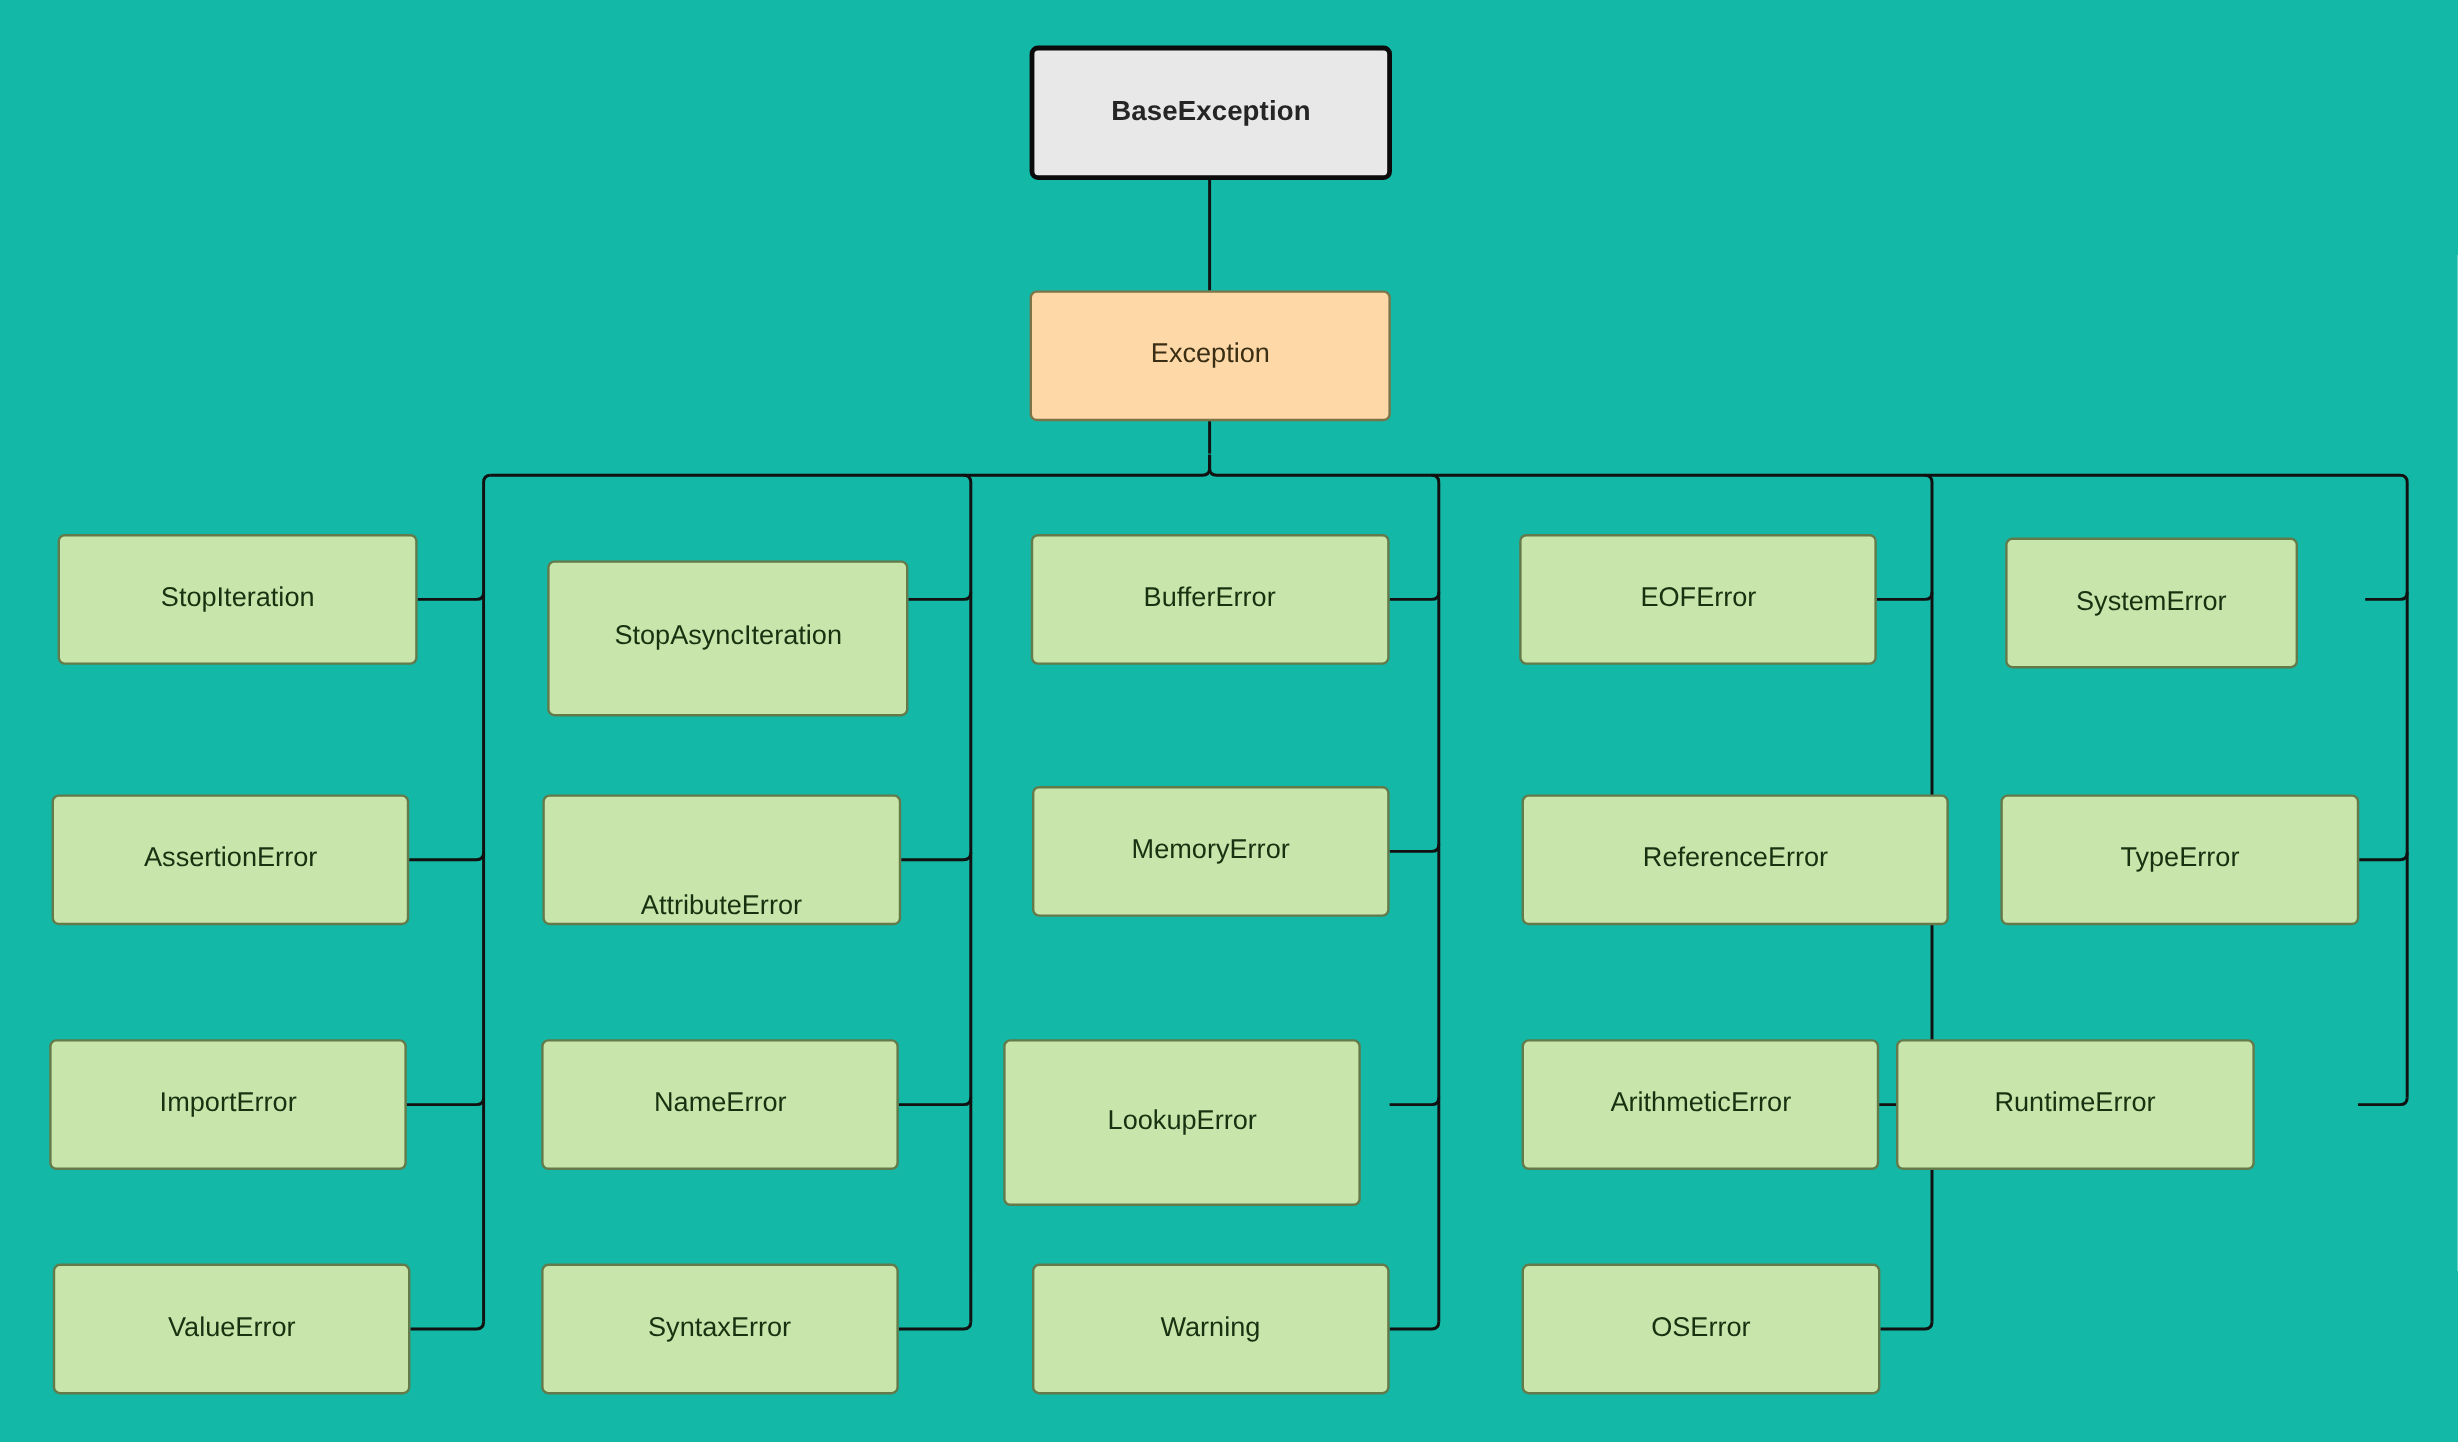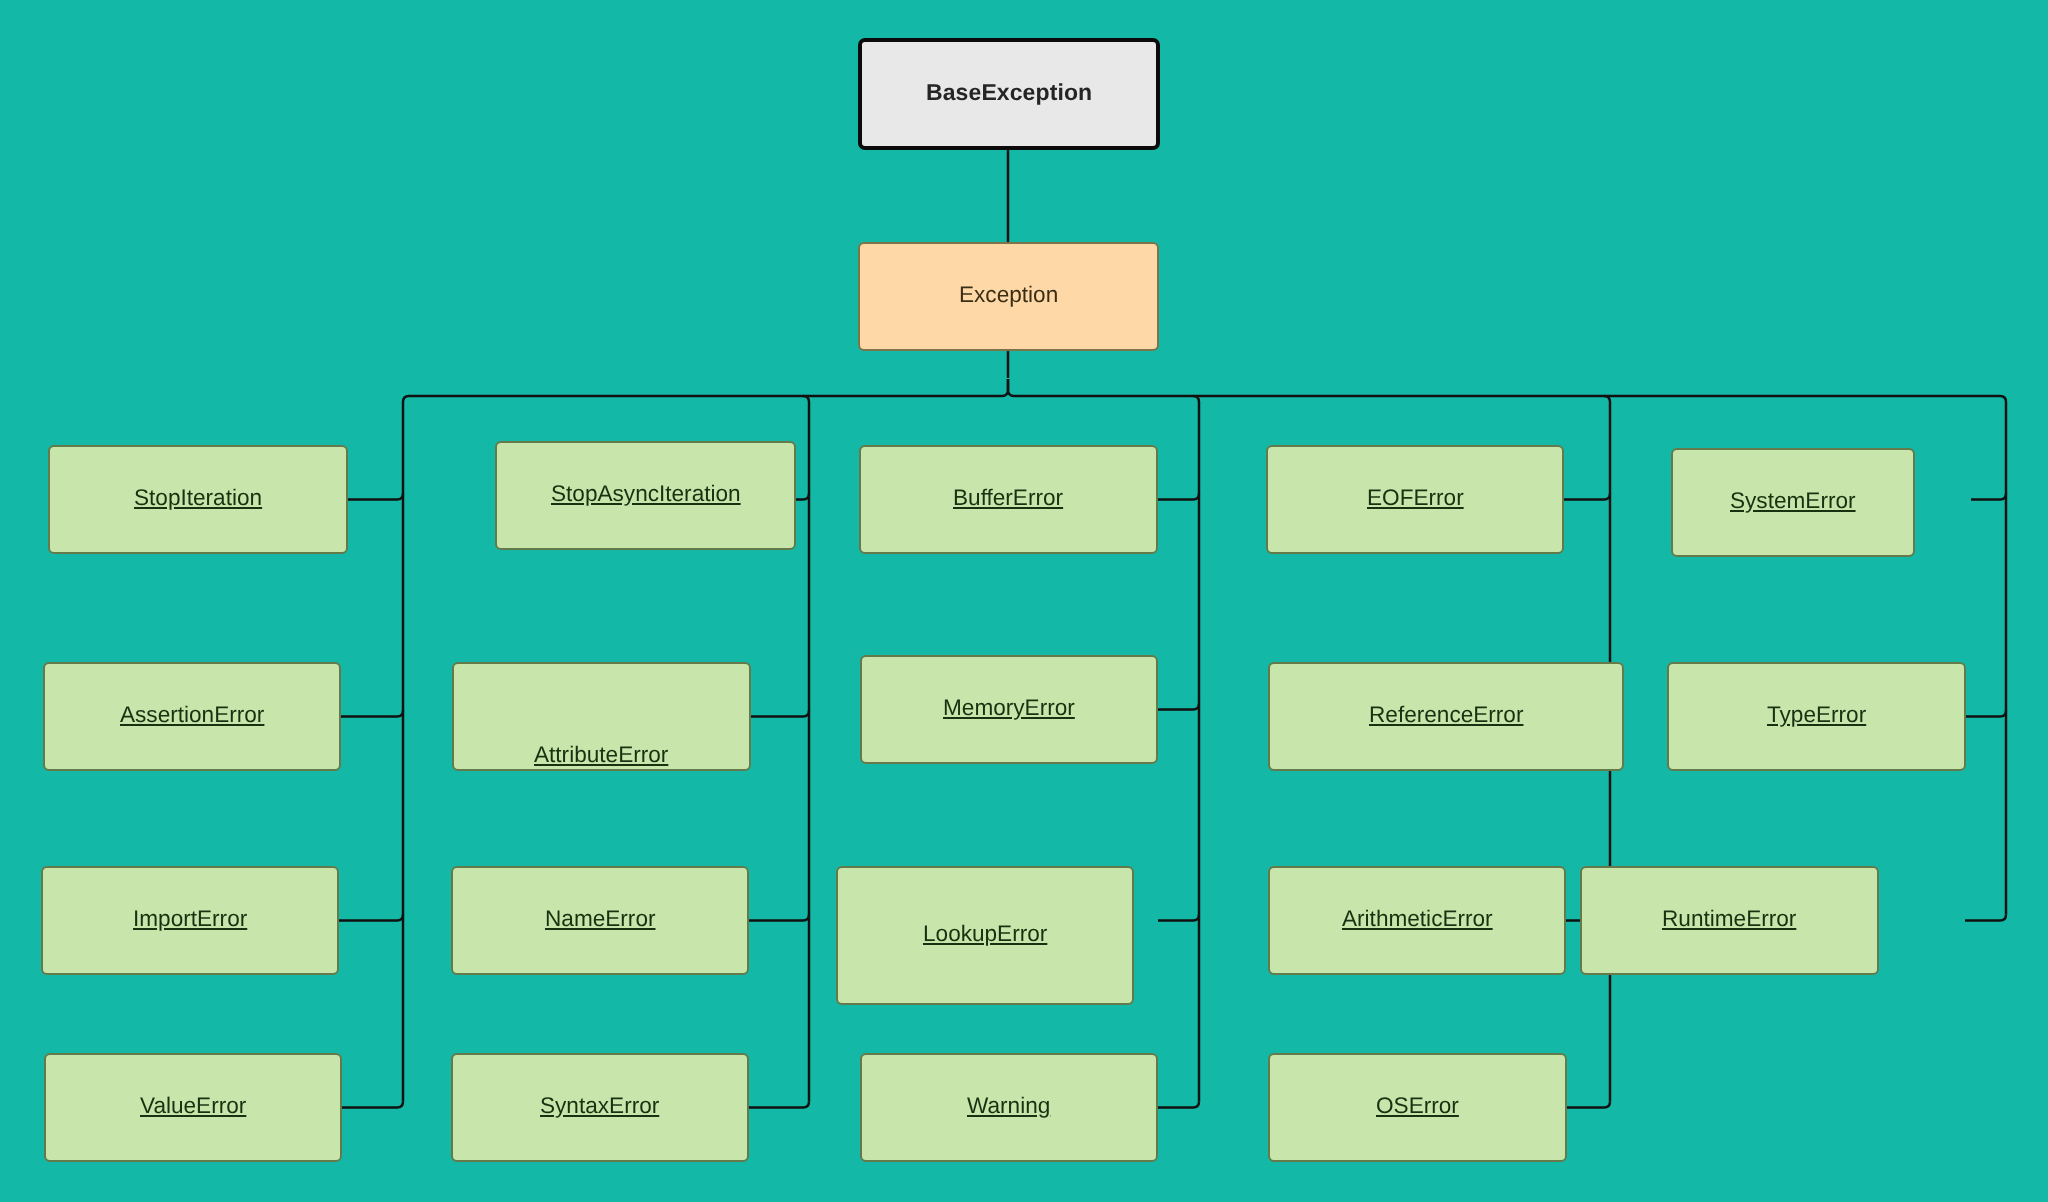--- a/index.html
+++ b/index.html
@@ -11,21 +11,21 @@
   #stage{position:relative;width:2048px;height:1202px;background:#14b8a6;overflow:hidden;}
   svg#edges{position:absolute;left:0;top:0;width:2048px;height:1202px;pointer-events:none;}
   .node{position:absolute;box-sizing:border-box;display:flex;
         align-items:center;justify-content:center;}
   .node .lbl{display:block;will-change:transform;transform:translateZ(0);text-align:center;line-height:1.1;white-space:nowrap;position:relative;top:-1.5px;}
   .n-root{background:#e8e8e8;border:4.2px solid #0b0b0b;border-radius:7px;}
   .n-root .lbl{font-size:23px;font-weight:bold;color:#252525;letter-spacing:0.1px;}
   .n-exception{background:#ffd8a8;border:2px solid #7b7549;border-radius:6px;}
   .n-exception .lbl{font-size:22.6px;color:#3a2f14;}
   .n-leaf{background:#c8e6ab;border:2px solid #647a4a;border-radius:6px;}
-  .n-leaf .lbl{font-size:22.6px;color:#173210;text-decoration:underline;}
+  .n-leaf .lbl{font-size:22.6px;color:#173210;}
 </style>
 </head>
 <body>
 
 <div id="stage">
   <svg id="edges" viewBox="0 0 2048 1202" preserveAspectRatio="none">
       <path d="M 1008 150 L 1008 242" fill="none" stroke="#111111" stroke-width="2.45" stroke-linecap="butt" stroke-linejoin="round"></path>
       <path d="M 1008 351 L 1008 378" fill="none" stroke="#111111" stroke-width="2.45" stroke-linecap="butt" stroke-linejoin="round"></path>
       <path d="M 409 396 L 1002 396 Q 1008 396 1008 390 L 1008 379" fill="none" stroke="#111111" stroke-width="2.45" stroke-linecap="butt" stroke-linejoin="round"></path>
       <path d="M 1008 379 L 1008 390 Q 1008 396 1014 396 L 2000 396" fill="none" stroke="#111111" stroke-width="2.45" stroke-linecap="butt" stroke-linejoin="round"></path>
@@ -66,21 +66,21 @@
       </div>
       <div class="node n-leaf" style="left: 43px; top: 662px; width: 298px; height: 109px;">
         <span class="lbl">AssertionError</span>
       </div>
       <div class="node n-leaf" style="left: 41px; top: 866px; width: 298px; height: 109px;">
         <span class="lbl">ImportError</span>
       </div>
       <div class="node n-leaf" style="left: 44px; top: 1053px; width: 298px; height: 109px;">
         <span class="lbl">ValueError</span>
       </div>
-      <div class="node n-leaf" style="left: 456px; top: 441px; width: 301px; height: 109px; margin-left: 39px;">
+      <div class="node n-leaf" style="left: 456px; top: 467px; width: 301px; height: 130px;">
         <span class="lbl">StopAsyncIteration</span>
       </div>
       <div class="node n-leaf" style="left: 452px; top: 662px; width: 299px; height: 109px; align-items: flex-end;">
         <span class="lbl">AttributeError</span>
       </div>
       <div class="node n-leaf" style="left: 451px; top: 866px; width: 298px; height: 109px;">
         <span class="lbl">NameError</span>
       </div>
       <div class="node n-leaf" style="left: 451px; top: 1053px; width: 298px; height: 109px;">
         <span class="lbl">SyntaxError</span>

